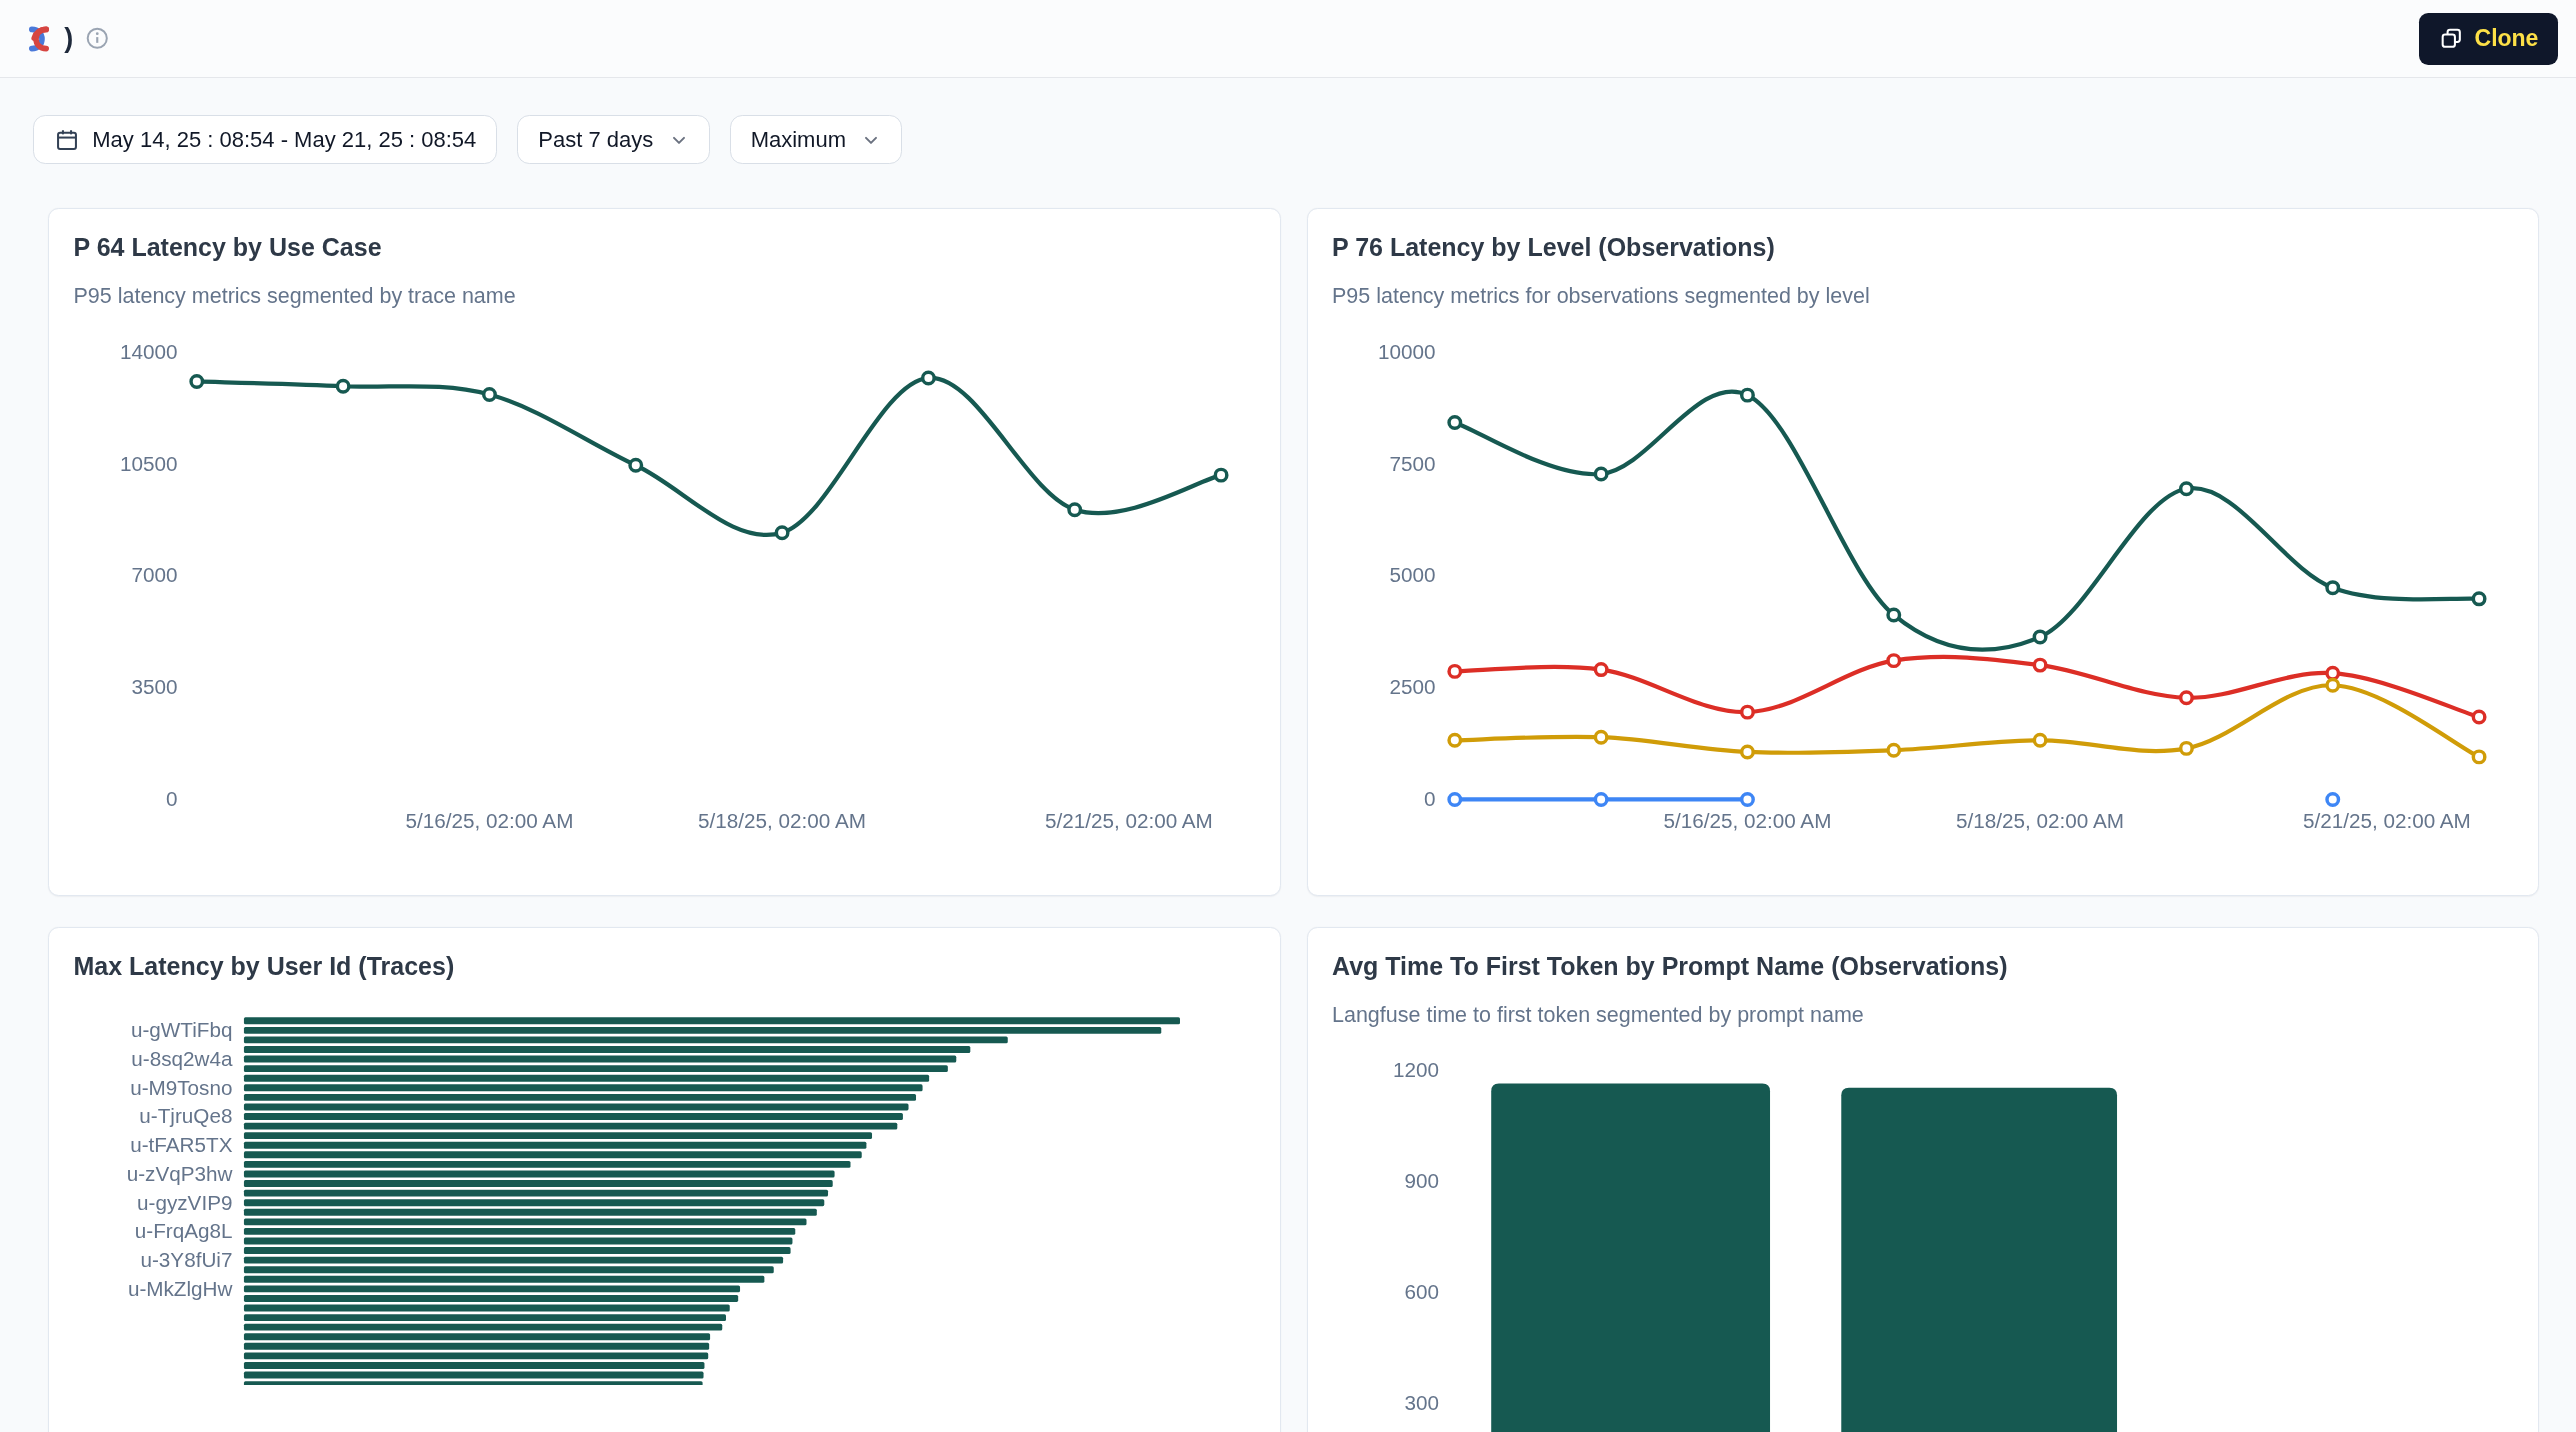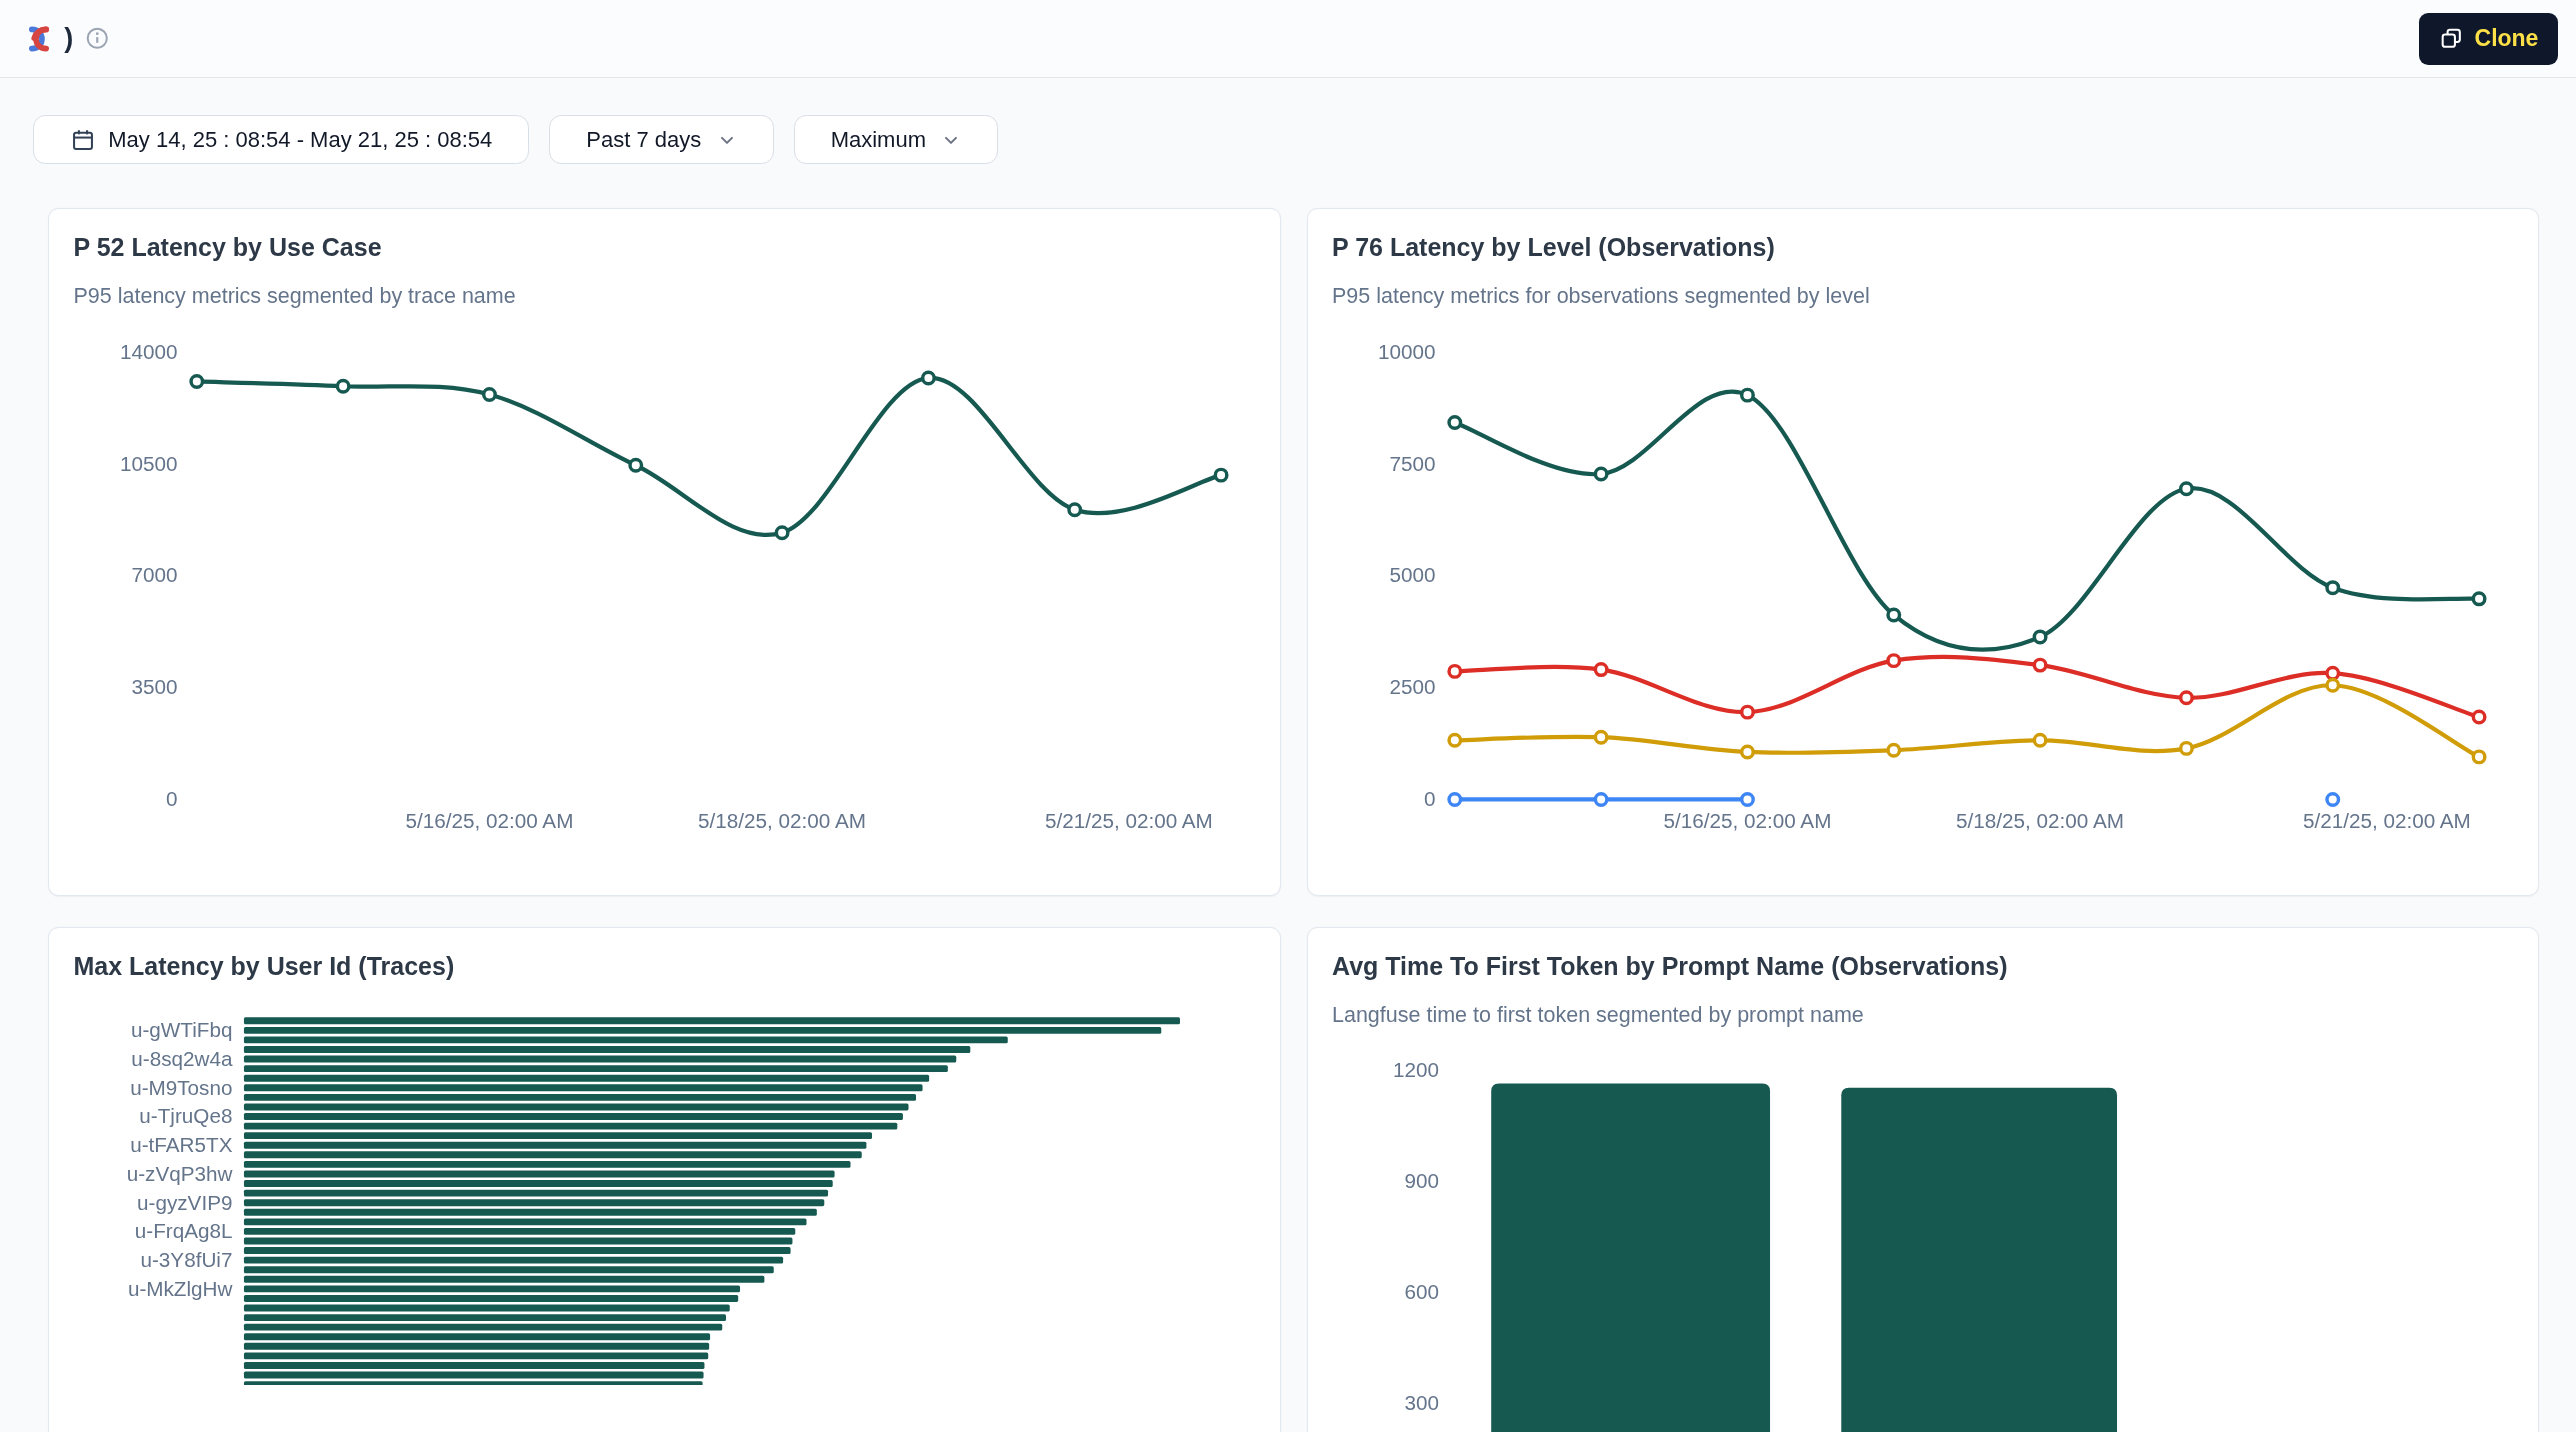--- a/index.html
+++ b/index.html
@@ -12,21 +12,21 @@
   .header h1 { font-size:27px; font-weight:700; color:#1e293b; display:flex; align-items:center; gap:7.7px; }
   .knot { width:32px; height:32px; margin:0 1.5px; }
   .info-btn { margin-left:12.3px; display:flex; align-items:center; }
   .clone-btn { margin-left:auto; height:52px; padding:0 20px; background:#0f172a;
     color:#fde047; border:none; border-radius:9.2px; font-size:23px; font-weight:600;
     display:flex; align-items:center; gap:10.7px; cursor:pointer; font-family:inherit; }
 
   
   .toolbar { display:flex; align-items:center; gap:20px; margin:37px 0 0 33px; }
   .control { height:49px; background:#fff; border:0.8px solid #d9dfe7; border-radius:12.3px;
-    display:flex; align-items:center; padding:0 36px; gap:12.3px;
+    display:flex; align-items:center; padding:0 20px; gap:12.3px;
     font-size:22px; font-weight:500; color:#111827; cursor:pointer; }
   .control .chev { margin-left:3.1px; display:flex; }
 
   
   .cards-row { display:flex; gap:26px; margin:0 37px 0 48px; }
   .row1 { margin-top:44px; }
   .row2 { margin-top:31px; }
   .card { width:1233px; height:688px; background:#fff; border:0.8px solid #e2e8f0;
     border-radius:10.7px; box-shadow:0 0.8px 1.5px rgba(15,23,42,.05); padding:23px 24.5px; overflow:hidden; }
   .card h2 { font-size:25px; line-height:31px; font-weight:600; color:#2e3947; margin-bottom:20px; }
@@ -85,21 +85,21 @@
     <span class="chev">
       <svg width="20" height="20" viewBox="0 0 24 24">
           <path d="M6 9.5 l6 6 6-6" fill="none" stroke="#6b7280" stroke-width="2.4" stroke-linecap="round" stroke-linejoin="round"></path>
         </svg>
     </span>
   </div>
 </div>
 
 <div class="cards-row row1">
   <div class="card">
-    <h2>P 52 Latency by Use Case</h2>
+    <h2>P 64 Latency by Use Case</h2>
     <div class="subtitle">P95 latency metrics segmented by trace name</div>
     <svg class="chart-svg" width="1184" height="506" viewBox="0 0 1544 660">
         <text x="135" y="620" text-anchor="end" class="tick">0</text>
         <text x="135" y="474" text-anchor="end" class="tick">3500</text>
         <text x="135" y="328" text-anchor="end" class="tick">7000</text>
         <text x="135" y="182" text-anchor="end" class="tick">10500</text>
         <text x="135" y="36" text-anchor="end" class="tick">14000</text>
         <text x="541.6952" y="648" text-anchor="middle" class="tick">5/16/25, 02:00 AM</text>
         <text x="923.3904" y="648" text-anchor="middle" class="tick">5/18/25, 02:00 AM</text>
         <text x="1375.76" y="648" text-anchor="middle" class="tick">5/21/25, 02:00 AM</text>

